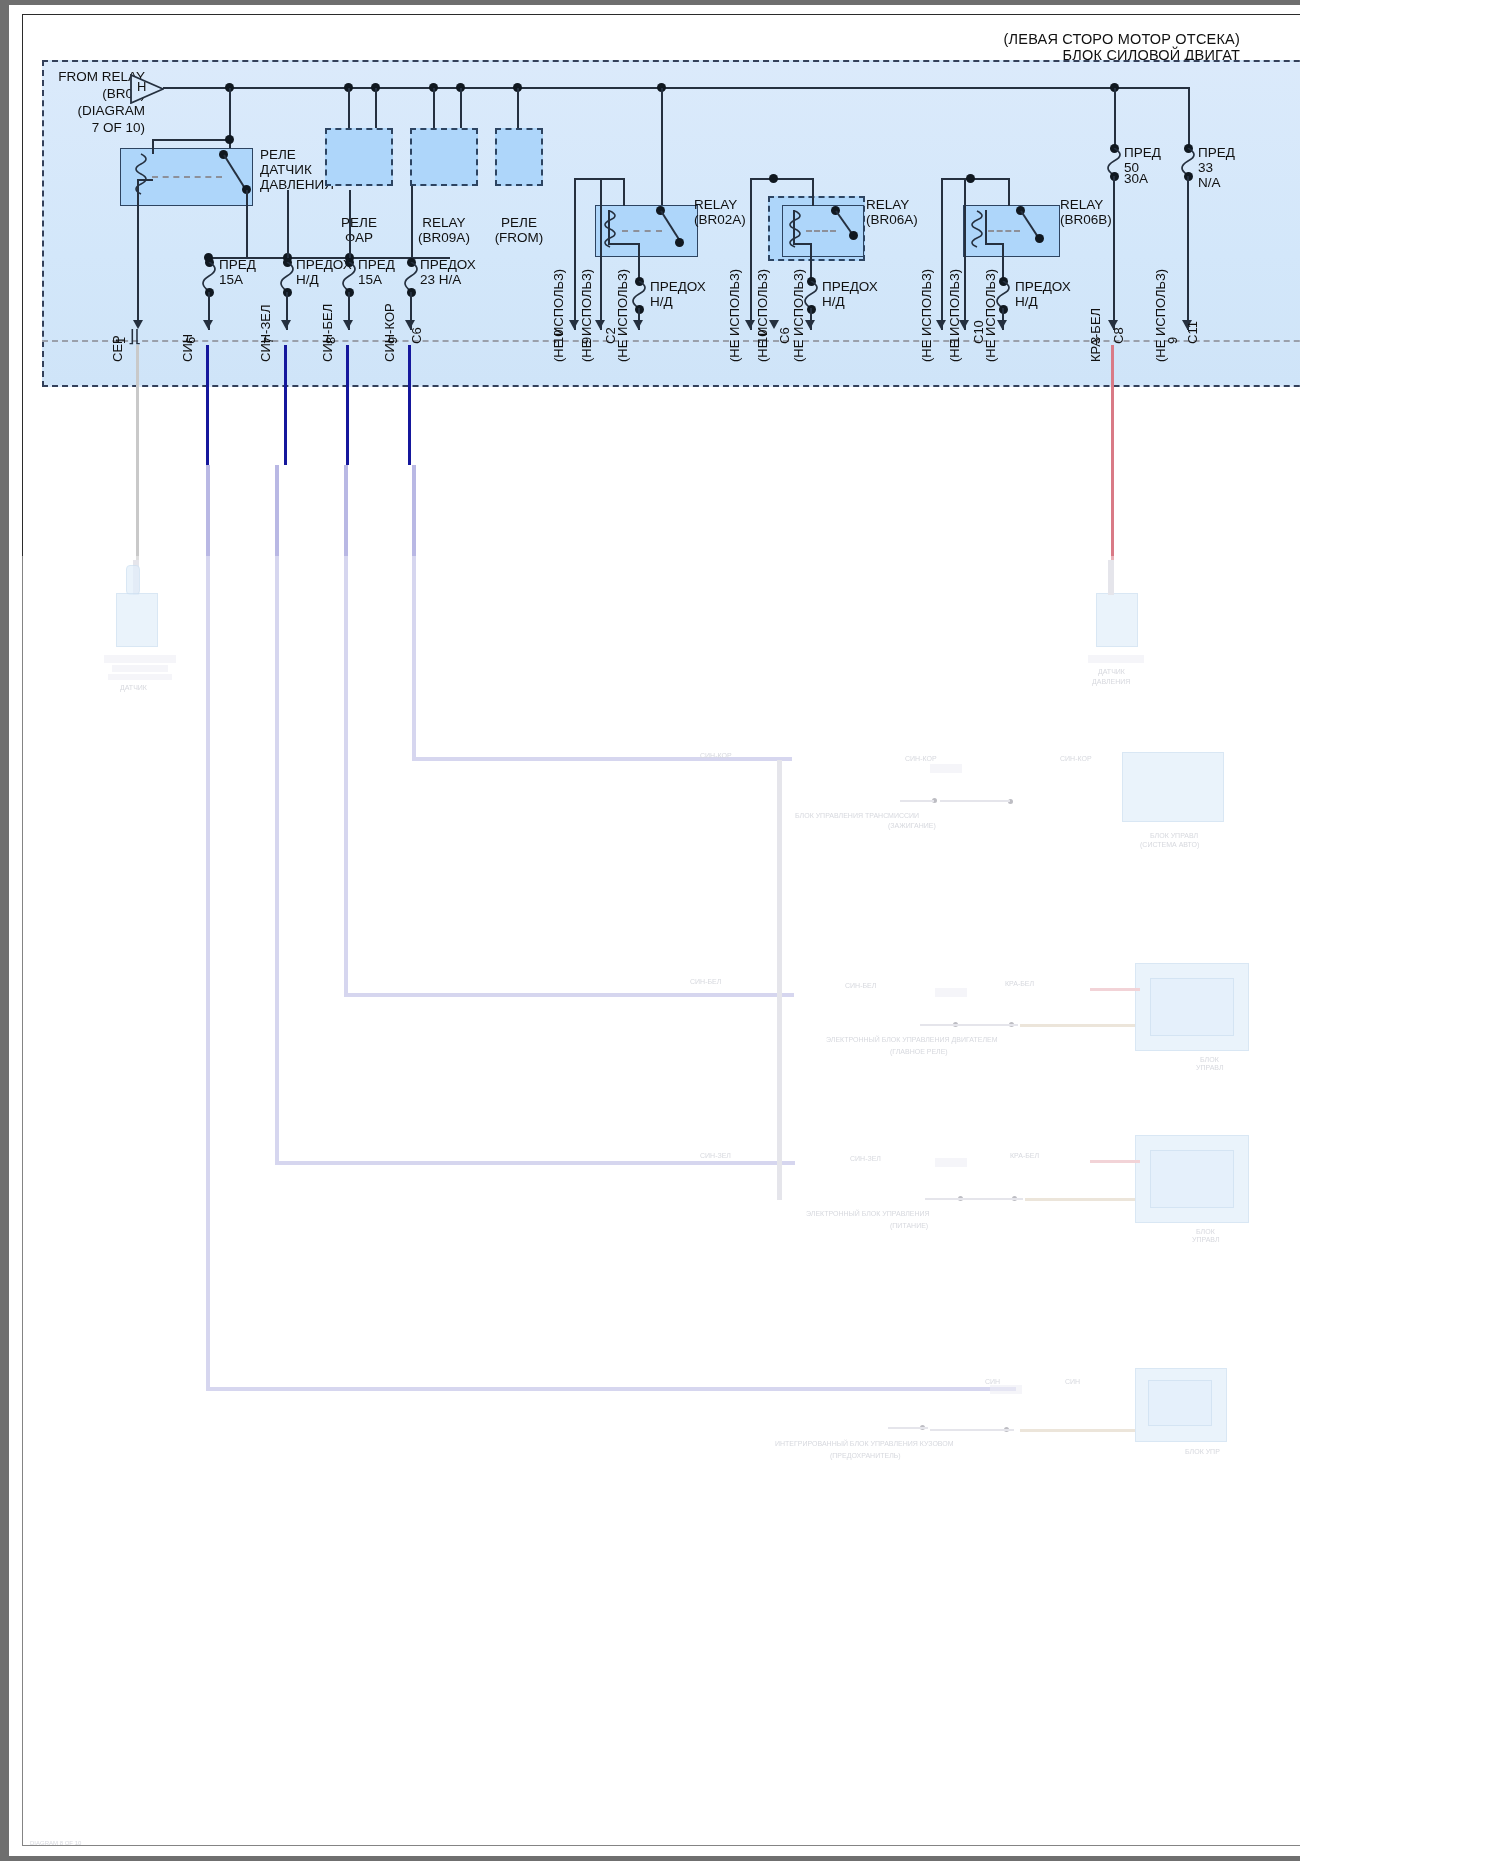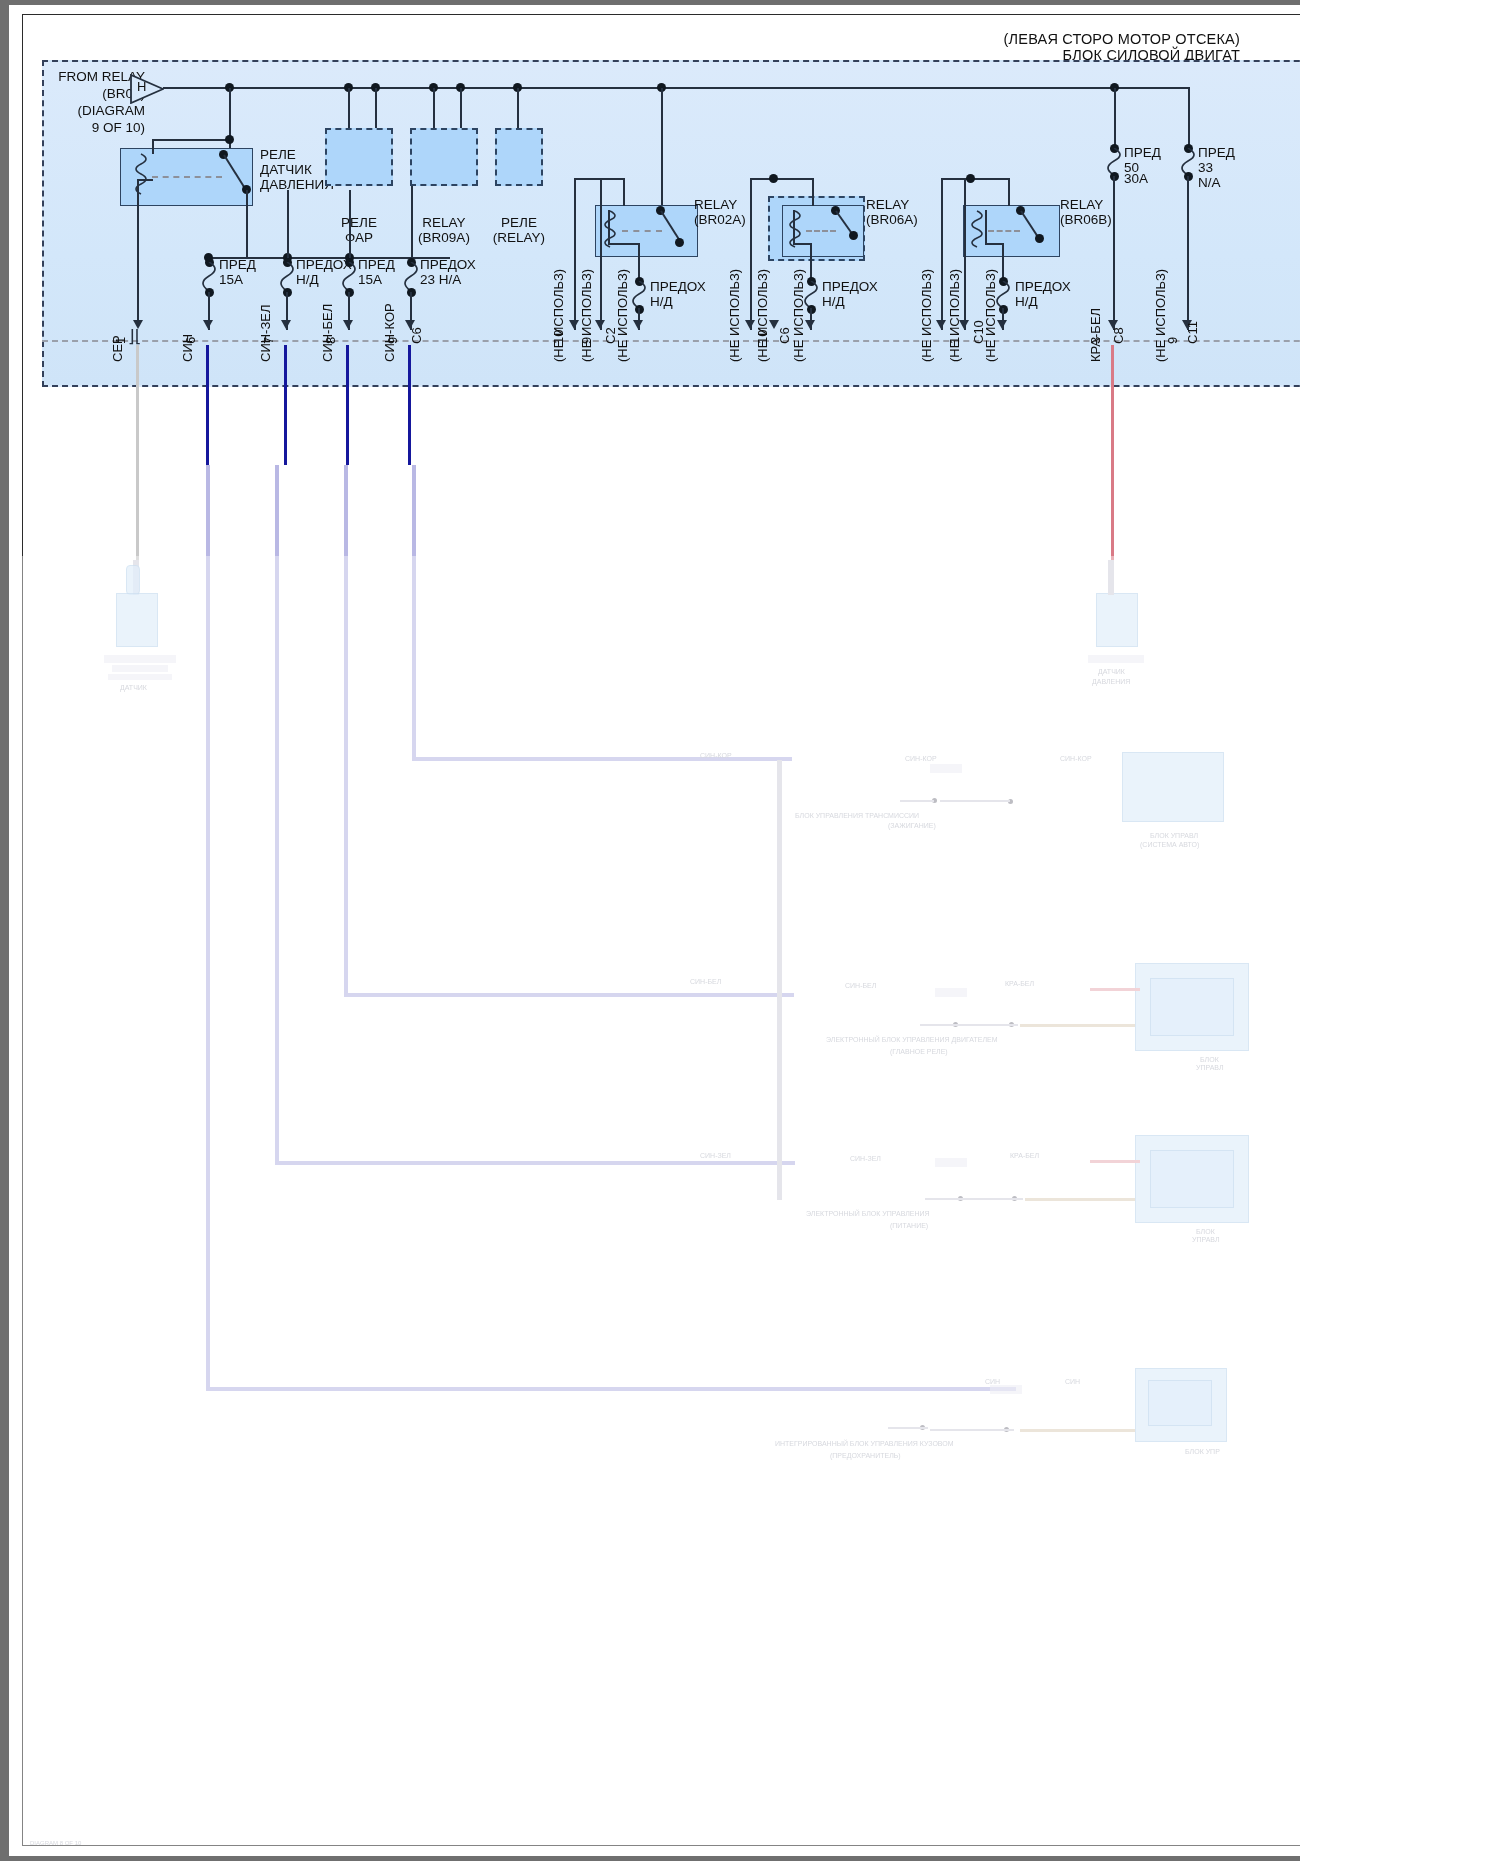--- a/index.html
+++ b/index.html
@@ -63,21 +63,21 @@
   <div class="inner-border"></div>
 
   <div class="hdr" style="left:940px;top:30px;width:300px;">(ЛЕВАЯ СТОРО МОТОР ОТСЕКА)</div>
   <div class="hdr" style="left:940px;top:46px;width:300px;">БЛОК СИЛОВОЙ ДВИГАТ</div>
 
   <div class="block"></div>
 
   <div class="lbl" style="left:55px;top:68px;text-align:right;width:90px;">FROM RELAY</div>
   <div class="lbl" style="left:55px;top:85px;text-align:right;width:90px;">(BR08)</div>
   <div class="lbl" style="left:47px;top:102px;text-align:right;width:98px;">(DIAGRAM</div>
-  <div class="lbl" style="left:55px;top:119px;text-align:right;width:90px;">9 OF 10)</div>
+  <div class="lbl" style="left:55px;top:119px;text-align:right;width:90px;">7 OF 10)</div>
 
   <svg style="position:absolute;left:130px;top:74px;" width="34" height="30">
     <polygon points="1,1 1,29 33,15" fill="#d7e8fb" stroke="#25303f" stroke-width="1.8"></polygon>
   </svg>
   <div class="lbl" style="left:137px;top:79px;font-size:13px;">H</div>
 
   <div class="wire hw" style="left:163px;top:87px;width:1027px;"></div>
 
   <div class="node" style="left:225px;top:83px;"></div>
   <div class="node" style="left:344px;top:83px;"></div>
@@ -123,21 +123,21 @@
   <div class="relaybox dash" style="left:325px;top:128px;width:68px;height:58px;"></div>
   <div class="lbl c" style="left:325px;top:214px;width:68px;">РЕЛЕ</div>
   <div class="lbl c" style="left:325px;top:229px;width:68px;">ФАР</div>
 
   <div class="relaybox dash" style="left:410px;top:128px;width:68px;height:58px;"></div>
   <div class="lbl c" style="left:404px;top:214px;width:80px;">RELAY</div>
   <div class="lbl c" style="left:404px;top:229px;width:80px;">(BR09A)</div>
 
   <div class="relaybox dash" style="left:495px;top:128px;width:48px;height:58px;"></div>
   <div class="lbl c" style="left:483px;top:214px;width:72px;">РЕЛЕ</div>
-  <div class="lbl c" style="left:483px;top:229px;width:72px;">(RELAY)</div>
+  <div class="lbl c" style="left:483px;top:229px;width:72px;">(FROM)</div>
 
   <div class="wire hw" style="left:205px;top:257px;width:245px;"></div>
   <div class="node" style="left:204px;top:253px;"></div>
   <div class="node" style="left:283px;top:253px;"></div>
   <div class="node" style="left:345px;top:253px;"></div>
 
   <div class="wire vw" style="left:287px;top:190px;height:68px;"></div>
   <div class="wire vw" style="left:349px;top:190px;height:68px;"></div>
   <div class="wire vw" style="left:448px;top:257px;height:2px;"></div>
   <div class="wire vw" style="left:411px;top:186px;height:72px;"></div>

